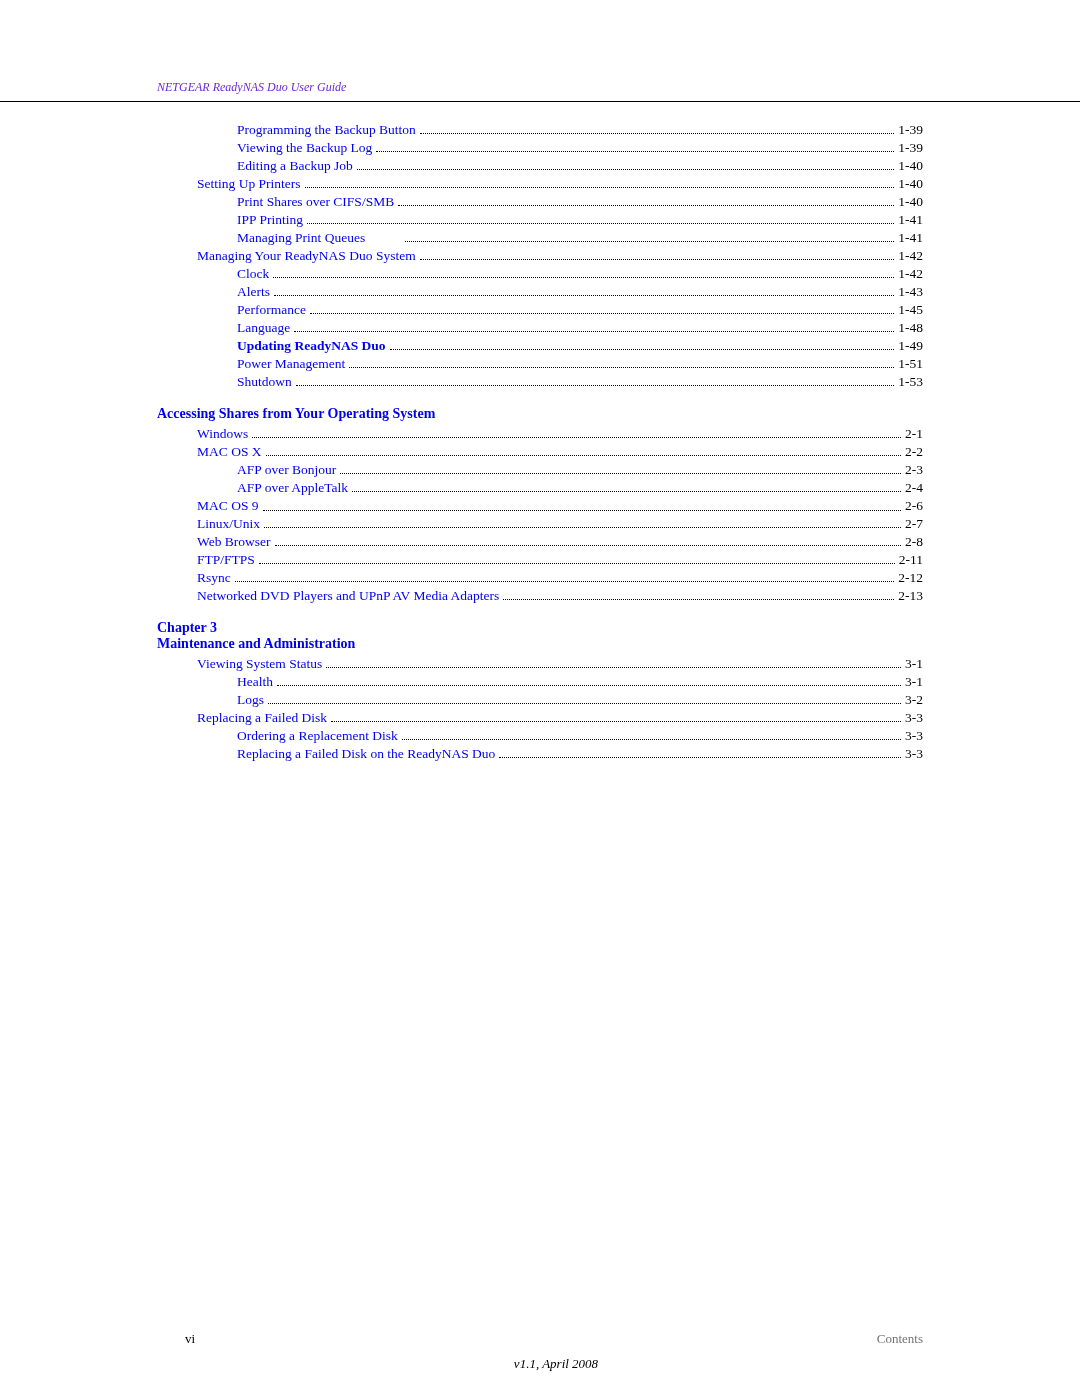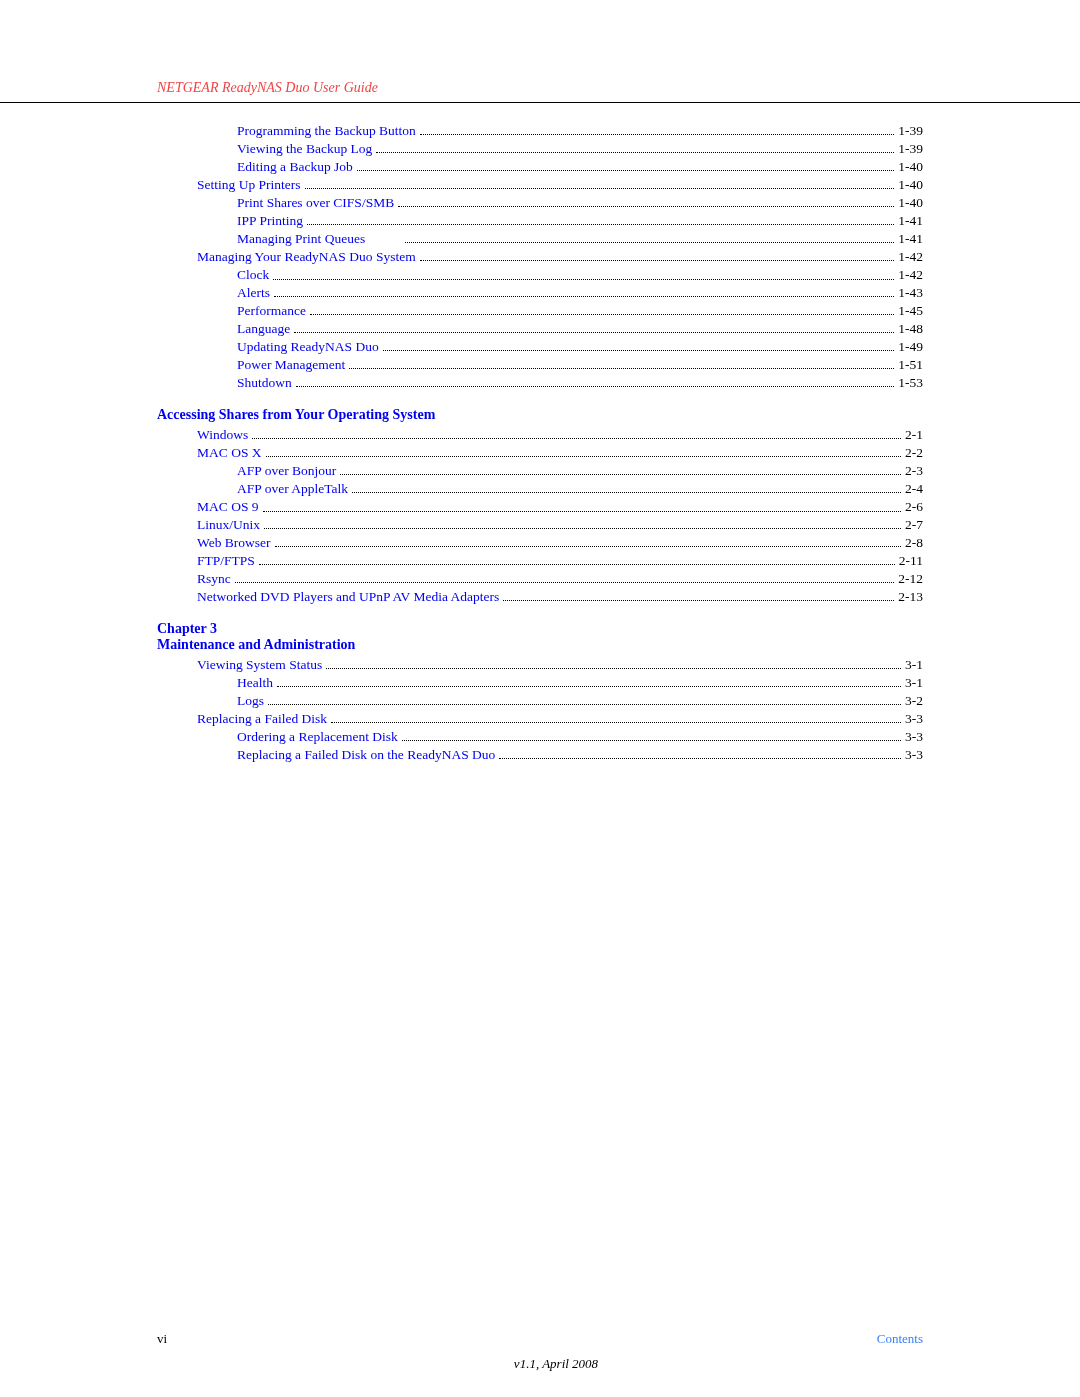--- a/index.html
+++ b/index.html
@@ -21,22 +21,22 @@
     .header-area {
       padding: 80px 157px 10px 157px;
       border-bottom: 1px solid #000;
       display: flex;
       justify-content: space-between;
       align-items: flex-end;
       padding-bottom: 6px;
     }
     .header-title {
       font-style: italic;
-      font-size: 14px;
-      color: #ef4444;
+      font-size: 12px;
+      color: #6d28d9;
     }
     .content-area {
       padding: 20px 157px 0 157px;
     }
     .toc-entry {
       display: flex;
       justify-content: space-between;
       align-items: baseline;
       margin-bottom: 2px;
       font-size: 13.5px;
@@ -89,22 +89,22 @@
     }
     .footer-version {
       text-align: center;
       width: 100%;
       font-style: italic;
       position: absolute;
       bottom: 25px;
       left: 16px;
       font-size: 13px;
     }
-    .footer-left { color: #000; }
-    .footer-right { color: #3b82f6; }
+    .footer-left { color: #000; margin-left: 28px; }
+    .footer-right { color: #737373; }
   </style>
 </head>
 <body>
 
 <div class="page">
 
   <div class="header-area">
     <span class="header-title">NETGEAR ReadyNAS Duo User Guide</span>
   </div>
 
@@ -161,21 +161,21 @@
         <span class="page-num">1-41</span>
       </div>
         <div class="toc-entry">
         <div class="entry-left" style="padding-left:40px;">
           <a class="toc-link" href="#">Managing Your ReadyNAS Duo System</a>
           <span class="dots"></span>
         </div>
         <span class="page-num">1-42</span>
       </div>
         <div class="toc-entry">
-        <div class="entry-left" style="padding-left:80px;align-items:flex-end;">
+        <div class="entry-left" style="padding-left:80px;">
           <a class="toc-link" href="#">Clock</a>
           <span class="dots"></span>
         </div>
         <span class="page-num">1-42</span>
       </div>
         <div class="toc-entry">
         <div class="entry-left" style="padding-left:80px;">
           <a class="toc-link" href="#">Alerts</a>
           <span class="dots"></span>
         </div>
@@ -189,21 +189,21 @@
         <span class="page-num">1-45</span>
       </div>
         <div class="toc-entry">
         <div class="entry-left" style="padding-left:80px;">
           <a class="toc-link" href="#">Language</a>
           <span class="dots"></span>
         </div>
         <span class="page-num">1-48</span>
       </div>
         <div class="toc-entry">
-        <div class="entry-left" style="padding-left:80px;">
+        <div class="entry-left" style="padding-left:80px;font-weight:bold;">
           <a class="toc-link" href="#">Updating ReadyNAS Duo</a>
           <span class="dots"></span>
         </div>
         <span class="page-num">1-49</span>
       </div>
         <div class="toc-entry">
         <div class="entry-left" style="padding-left:80px;">
           <a class="toc-link" href="#">Power Management</a>
           <span class="dots"></span>
         </div>

